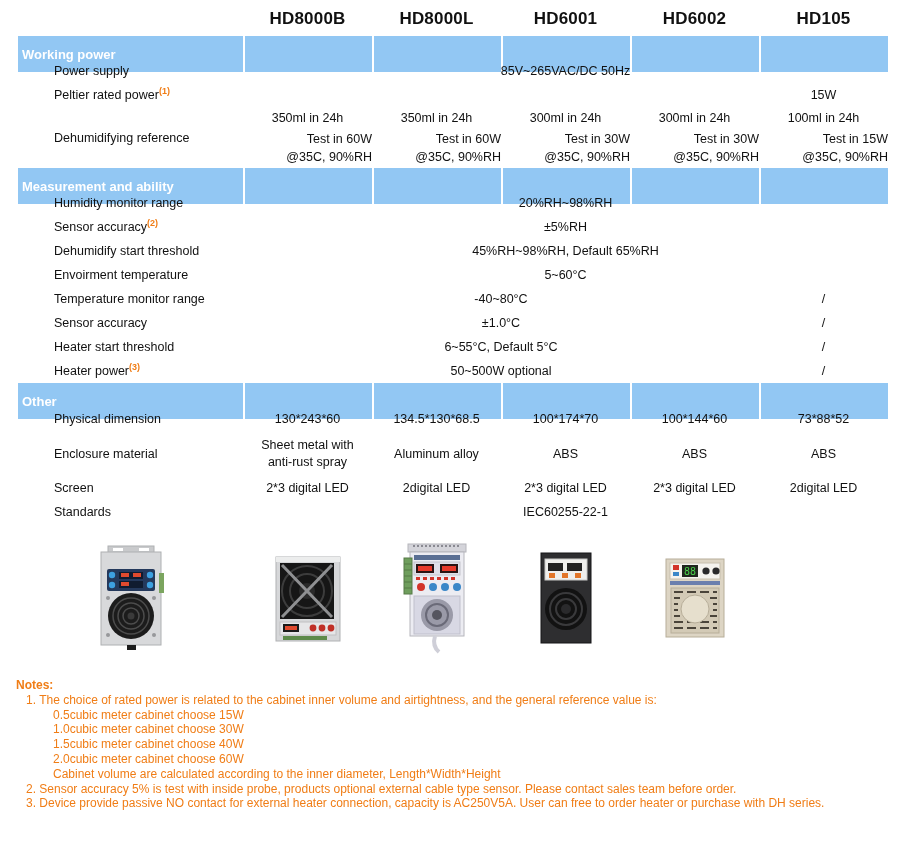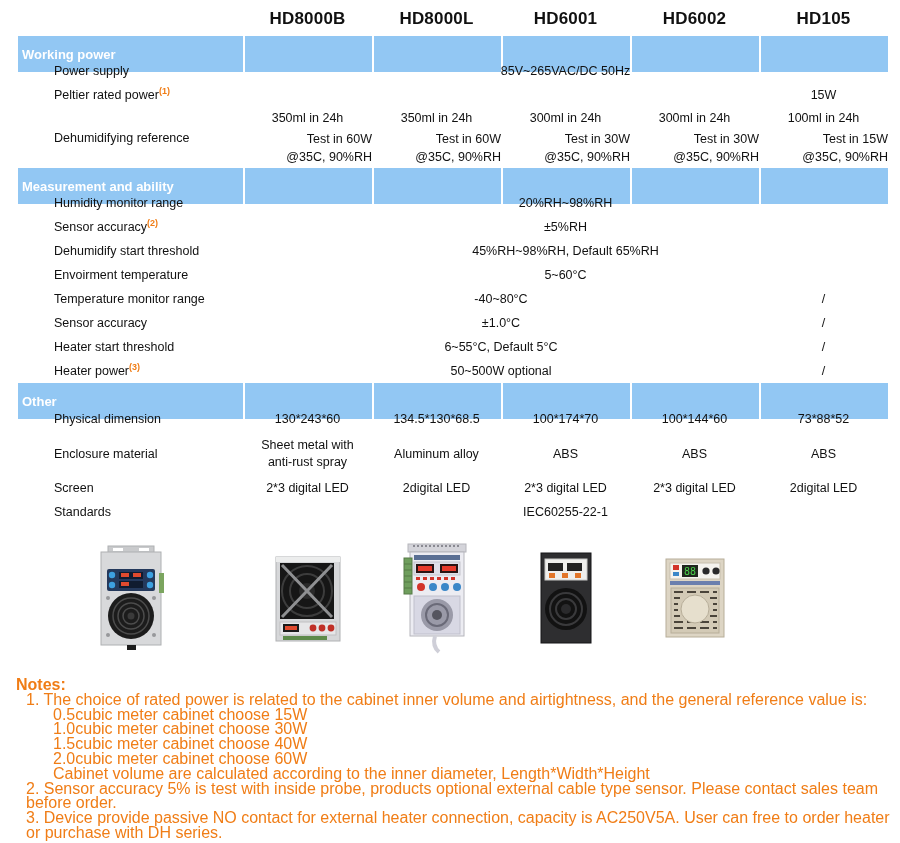--- a/index.html
+++ b/index.html
@@ -21,21 +21,21 @@
   .span4{grid-column:2/6;text-align:center;}
   .col6{grid-column:6/7;text-align:center;}
   sup.fn{color:#f07d16;font-size:9px;font-weight:bold;line-height:0;}
   .cap-row{padding:2px 0 2px;}
   .cap-cell{text-align:center;line-height:18px;}
   .cap-cell .l1{display:block;margin-bottom:3px;}
   .cap-cell .l2,.cap-cell .l3{display:block;text-align:right;}
   .enc{line-height:17px;padding:0 8px;}
   .style-row{height:148px;align-items:center;}
   .imgcell{display:flex;justify-content:center;align-items:center;height:148px;}
-  .notes{margin:6px 0 0 16px;color:#f07d16;font-size:16px;line-height:14.8px;}
+  .notes{margin:6px 0 0 16px;color:#f07d16;font-size:12px;line-height:14.8px;}
   .notes .ttl{font-weight:bold;}
   .notes .sub{padding-left:37px;}
   .notes .itm{padding-left:10px;}
 </style>
 </head>
 <body>
 
 <div class="sheet">
   <div class="tbl">
 

